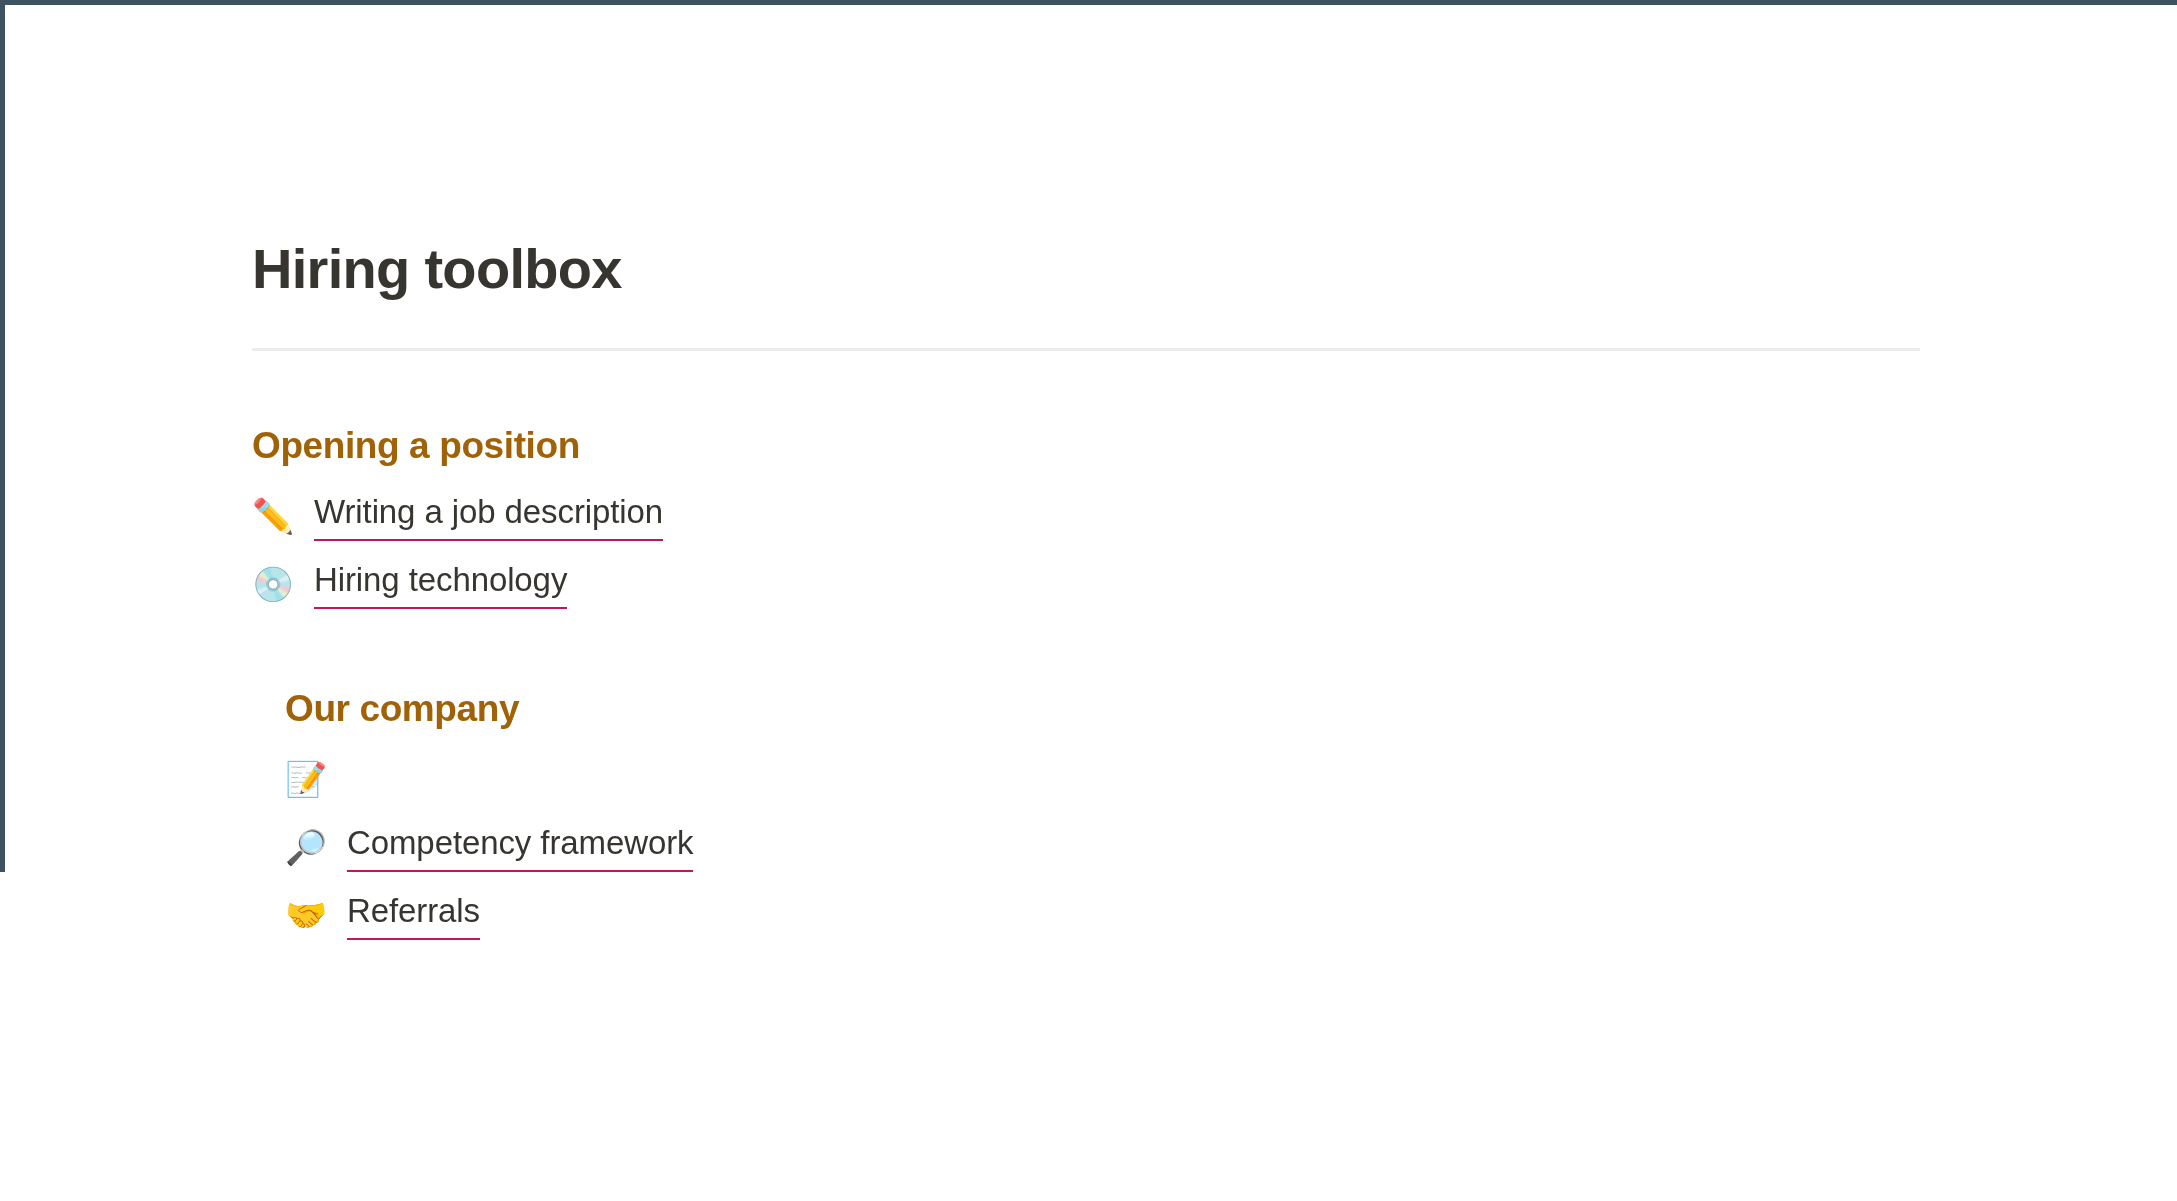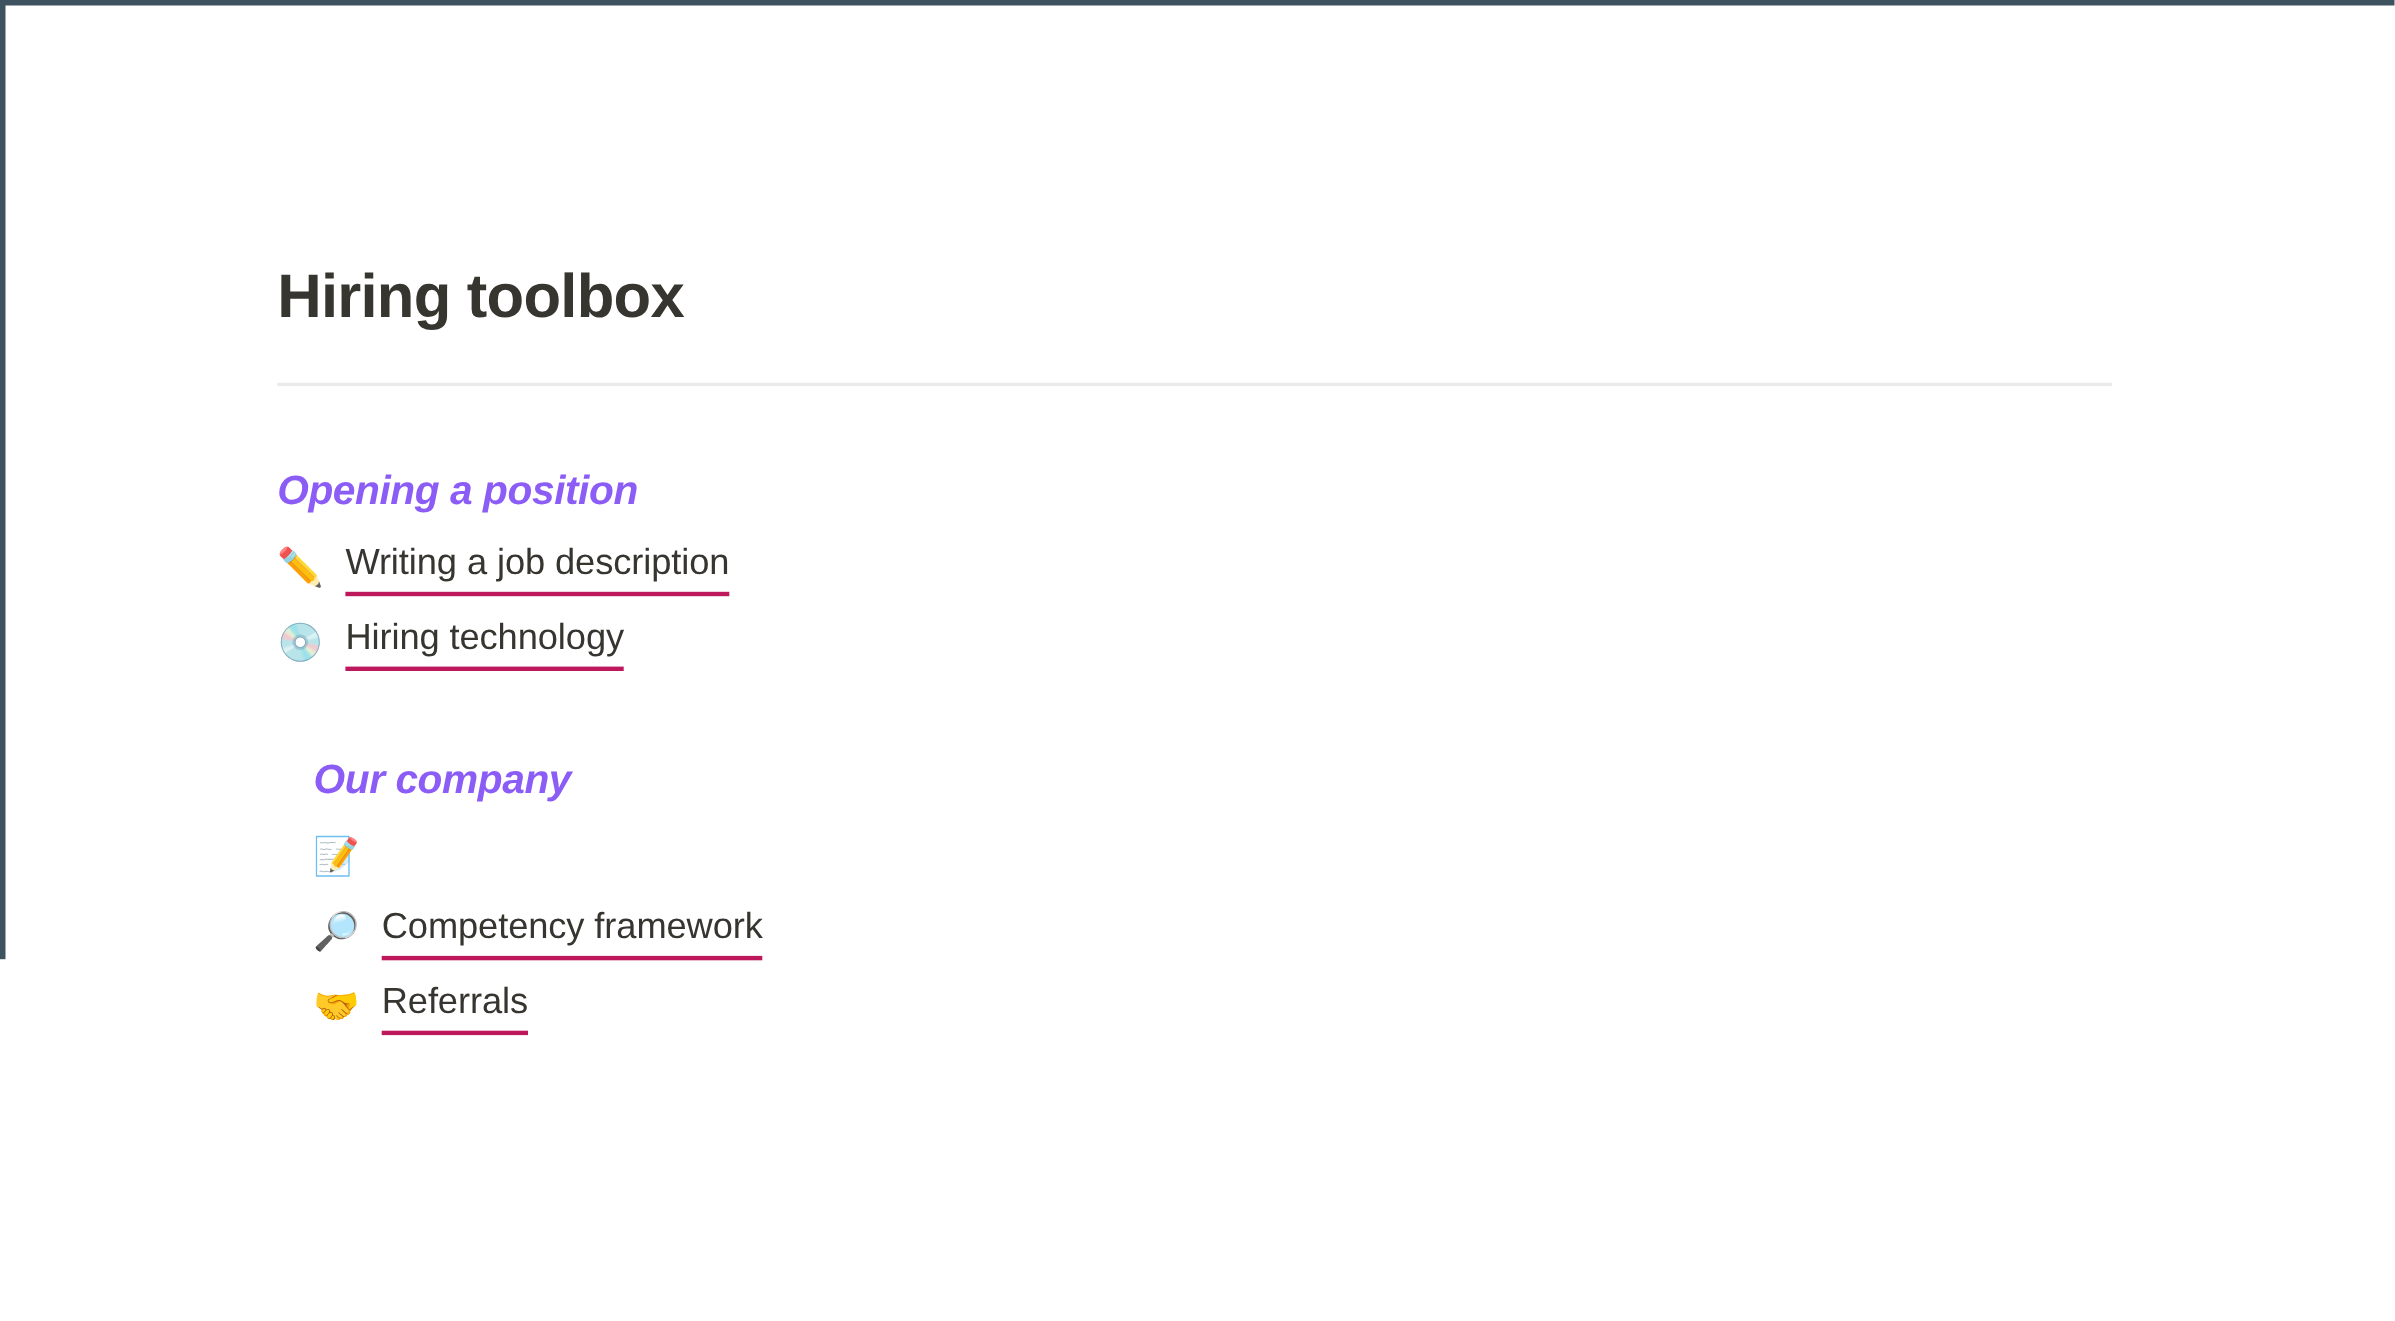--- a/index.html
+++ b/index.html
@@ -72,22 +72,21 @@
   .column { flex: 0 0 890px; }
   .column + .column { flex: 0 0 760px; }
 
   .section + .section { margin-top: 68px; margin-left: 33px; }
 
   .section-heading {
     font-size: 37px;
     line-height: 1.22;
     font-weight: 700;
     letter-spacing: -0.4px;
-    color: #8b5cf6;
-    font-style: italic;
+    color: #a16207;
   }
 
   .link-list { margin-top: 14px; }
 
   .link-row {
     display: flex;
     align-items: center;
     height: 68px;
   }
 
@@ -107,21 +106,21 @@
     font-weight: 700;
     font-size: 36px;
     padding-left: 20px;
   }
 
   .link-text {
     font-size: 33px;
     line-height: 1.3;
     color: #37352f;
     letter-spacing: -0.1px;
-    border-bottom: 4px solid #be185d;
+    border-bottom: 2px solid #be185d;
     padding-bottom: 5px;
     cursor: pointer;
     white-space: nowrap;
   }
 </style>
 </head>
 <body>
 
 <div id="page">
 

